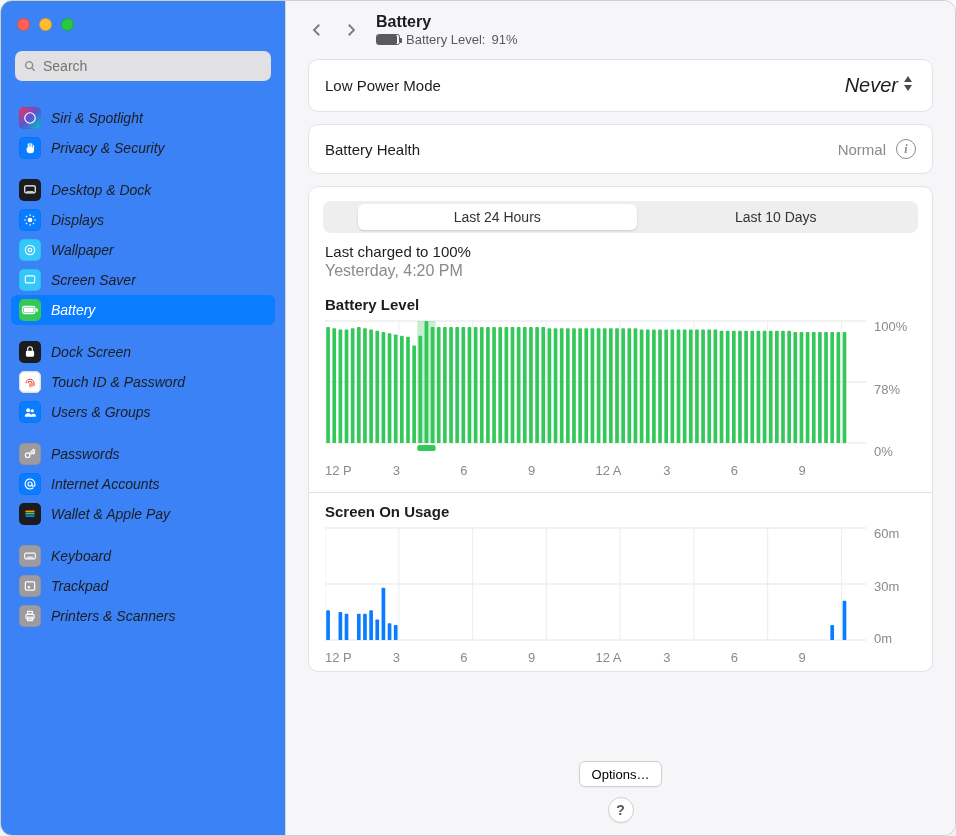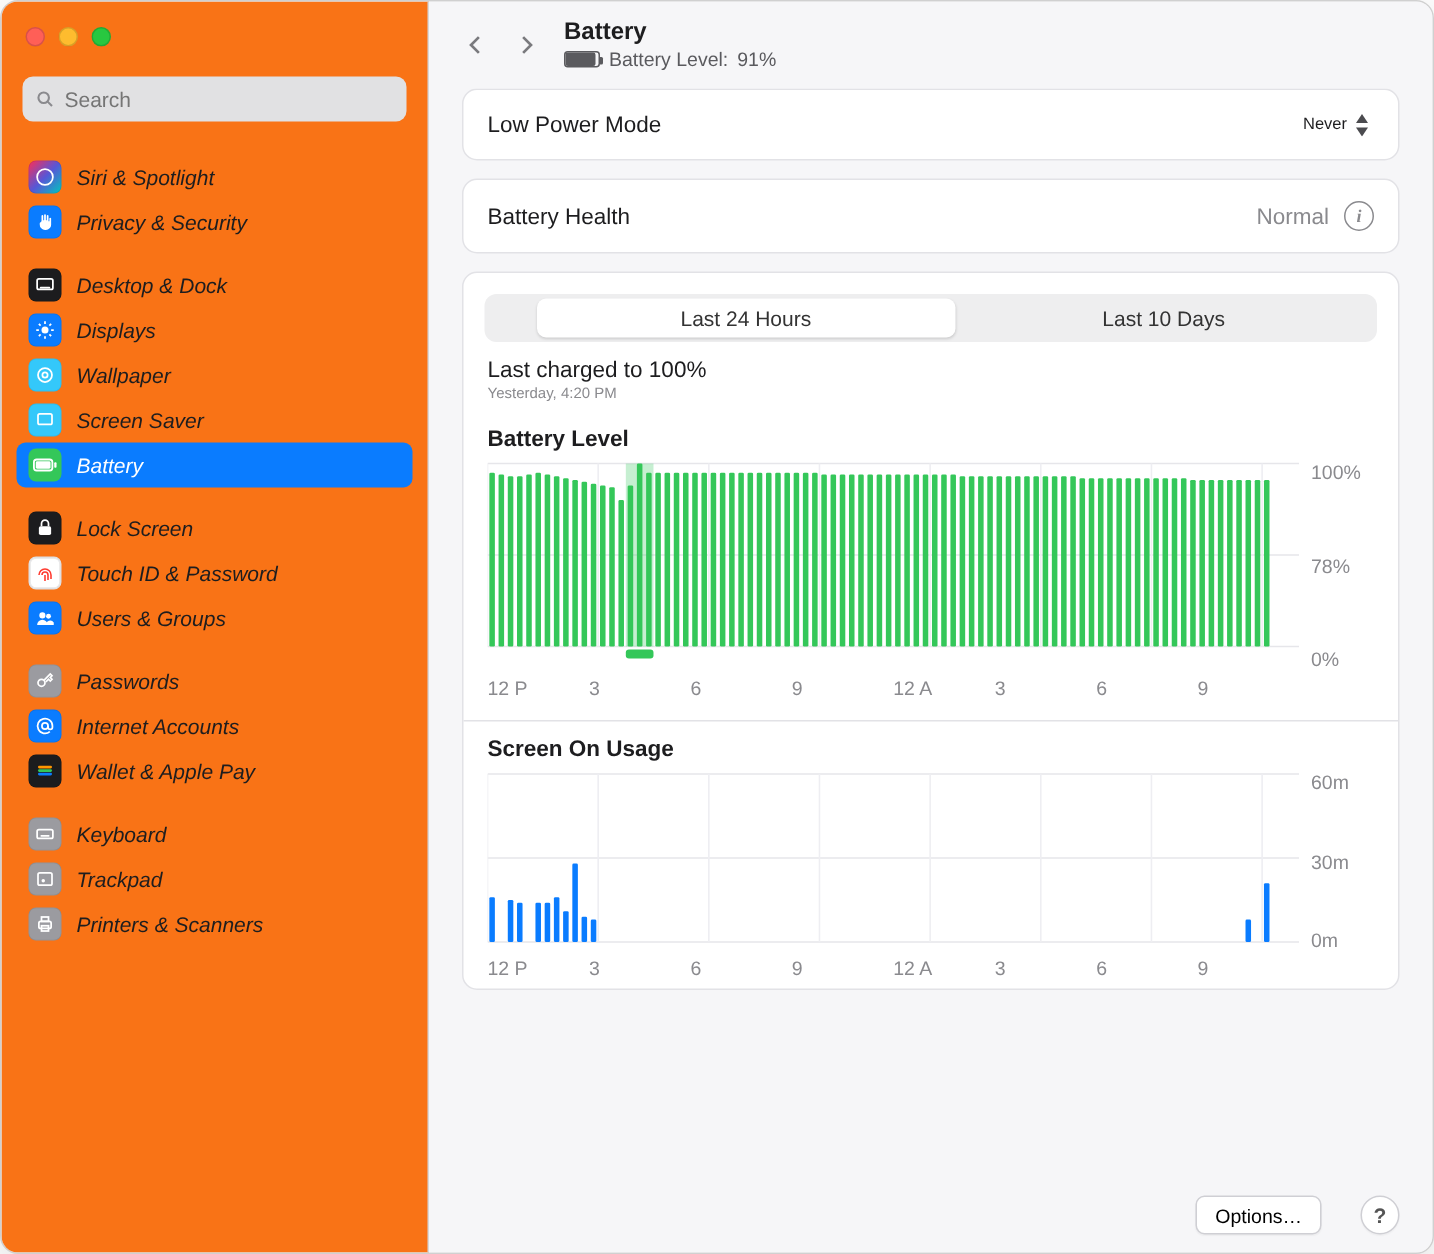--- a/index.html
+++ b/index.html
@@ -2,21 +2,21 @@
 <html><head>
 <meta charset="utf-8">
 <style>
   * { box-sizing: border-box; margin: 0; padding: 0; }
   body { font-family: -apple-system, "SF Pro Text", "Helvetica Neue", Arial, sans-serif; font-size: 13px; color: #1d1d1f; background: #fff; }
   .window {
     width: 956px; height: 836px; margin: 0 auto; border: 1px solid #d0d0d0; border-radius: 12px;
     background: #f5f5f7; display: flex; overflow: hidden; box-shadow: 0 10px 40px rgba(0,0,0,.15);
   }
   
-  .sidebar { width: 285px; background: #f97316; border-right: 1px solid #d7d7da; display: flex; flex-direction: column; }
+  .sidebar { width: 285px; background: #3b82f6; border-right: 1px solid #d7d7da; display: flex; flex-direction: column; }
   .titlebar { height: 46px; display: flex; align-items: center; padding: 0 16px; gap: 9px; }
   .tl-btn { width: 13px; height: 13px; border-radius: 50%; border: .5px solid rgba(0,0,0,.15); }
   .tl-close { background: #ff5f57; } .tl-min { background: #febc2e; } .tl-max { background: #28c840; }
   .search-wrap { padding: 4px 14px 10px; }
   .search {
     width: 100%; height: 30px; border-radius: 7px; background: #e1e1e3;
     display: flex; align-items: center; padding: 0 8px; gap: 6px; color: #8a8a8e;
   }
   .search input { border: none; background: transparent; outline: none; flex: 1; font-size: 14px; color: #333; }
   .nav { flex: 1; overflow: auto; padding: 0 10px 10px; }
@@ -38,45 +38,45 @@
   .navarrow { width: 18px; height: 18px; color: #7a7a7e; }
   .header-titles { display: flex; flex-direction: column; gap: 1px; }
   .header-title { font-weight: 700; font-size: 16px; }
   .header-sub { font-size: 13px; color: #5a5a5e; display: flex; align-items: center; gap: 6px; }
   .bat-mini { width: 24px; height: 11px; border: 1px solid #5a5a5e; border-radius: 2.5px; position: relative; display:inline-block; }
   .bat-mini::after { content:""; position:absolute; right:-3px; top:3px; width:2px; height:5px; background:#5a5a5e; border-radius:0 1px 1px 0; }
   .bat-mini > i { display:block; height:100%; width:91%; background:#5a5a5e; border-radius:1.5px; }
   .content { padding: 0 22px 14px; overflow: auto; flex: 1; }
   .card { background: #fff; border: 1px solid #e2e2e6; border-radius: 10px; }
   .row { display: flex; align-items: center; justify-content: space-between; padding: 14px 16px; font-size: 15px; }
-  .select { display: inline-flex; align-items: center; gap: 4px; font-size: 11px; }
+  .select { display: inline-flex; align-items: flex-start; gap: 4px; font-size: 20px; font-style: italic; }
   .stepper { width: 14px; height: 18px; display:flex; flex-direction:column; justify-content:center; gap:1px; }
   .stepper svg { display:block; }
   .muted { color: #8a8a8e; }
   .info-circle { width: 20px; height: 20px; border-radius: 50%; border: 1.5px solid #8a8a8e; color:#8a8a8e; display:inline-flex; align-items:center; justify-content:center; font-style: italic; font-weight:700; font-family: Georgia, serif; font-size:12px; margin-left:10px; }
   .spacer { height: 12px; }
   .seg { display: flex; background: #eeeeef; border-radius: 8px; padding: 3px; margin: 14px 14px 0; }
   .seg button {
     flex: 1; border: none; background: transparent; height: 26px; border-radius: 6px; font-size: 14px; color:#333;
   }
   .seg button.active { background: #fff; box-shadow: 0 1px 2px rgba(0,0,0,.15); font-weight: 500; margin-left: 32px; }
   .charge-info { padding: 10px 16px 6px; }
   .charge-title { font-size: 15px; }
-  .charge-sub { font-size: 10px; color: #8a8a8e; margin-top: 2px; }
+  .charge-sub { font-size: 16px; color: #8a8a8e; margin-top: 2px; }
   .chart-block { padding: 10px 16px 6px; position: relative; }
   .chart-title { font-weight: 700; font-size: 15px; margin-bottom: 6px; }
   .chart-wrap { position: relative; display: flex; }
   .chart-svg { flex: 1; }
   .ylabels { width: 50px; display: flex; flex-direction: column; justify-content: space-between; font-size: 13px; color:#8a8a8e; padding-left: 8px; }
   .xlabels { display: flex; font-size: 13px; color:#8a8a8e; padding-right: 50px; margin-top: 4px; }
   .xlabels span { flex: 1; }
   .daylabels { display: flex; font-size: 13px; color:#8a8a8e; padding-right: 50px; margin-top: 2px; }
   .daylabels span { flex:1; }
   .chart-sep { height: 1px; background: #e2e2e6; margin: 8px 0 0; }
-  .footer { display: flex; justify-content: flex-end; align-items: center; gap: 26px; padding: 12px 22px; }
+  .footer { display: flex; justify-content: flex-end; align-items: center; gap: 10px; padding: 12px 22px; flex-direction: column; }
   .btn { height: 26px; padding: 0 12px; border: 1px solid #cfcfd4; background: #fff; border-radius: 6px; font-size: 13px; box-shadow: 0 1px 1px rgba(0,0,0,.04); }
   .help { width: 26px; height: 26px; border-radius: 50%; border: 1px solid #cfcfd4; background: #fff; display:flex; align-items:center; justify-content:center; color:#555; font-weight:600; font-size:14px; box-shadow: 0 1px 1px rgba(0,0,0,.04);}
 </style>
 </head>
 <body>
 
 <div class="window">
 
   <aside class="sidebar">
     <div class="titlebar">
@@ -169,21 +169,21 @@
           </div>
         </div>
         <div class="nav-group">
           <div class="nav-item">
             <span class="nicon" style="background: rgb(28, 28, 30);">
               <svg width="14" height="14" viewBox="0 0 24 24" fill="#fff">
                 <rect x="5" y="10" width="14" height="10" rx="2"></rect>
                 <path d="M8 10V7a4 4 0 118 0v3" fill="none" stroke="#fff" stroke-width="2"></path>
               </svg>
             </span>
-            <span>Lock Screen</span>
+            <span>Dock Screen</span>
           </div>
           <div class="nav-item">
             <span class="nicon" style="background: rgb(255, 255, 255); border: 1px solid rgb(224, 224, 227);">
               <svg width="16" height="16" viewBox="0 0 24 24" fill="none" stroke="#ff3b30" stroke-width="1.6">
                 <path d="M6 14a6 6 0 1112 0v4"></path>
                 <path d="M9 14a3 3 0 116 0v5"></path>
                 <path d="M12 14v6"></path>
               </svg>
             </span>
             <span>Touch ID &amp; Password</span>

